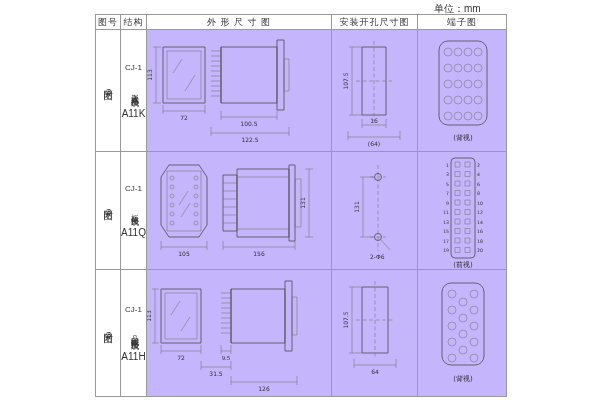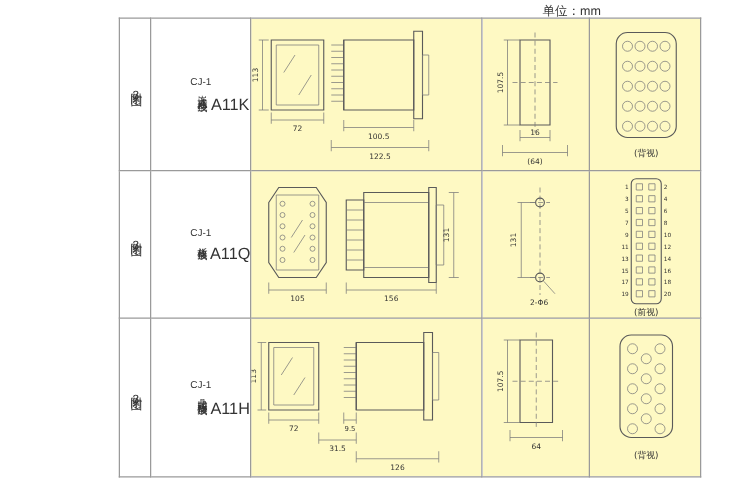--- a/index.html
+++ b/index.html
@@ -13,25 +13,25 @@
     position:absolute;top:14px;left:95px;border-collapse:collapse;table-layout:fixed;
   }
   table.doc td{border:1px solid #9a9a9a;padding:0;vertical-align:middle;text-align:center;overflow:hidden;}
   tr.hdr td{height:14px;font-size:9px;color:#333;letter-spacing:1px;white-space:nowrap;}
   td.figcell{font-size:9.5px;}
   .vtext{
     writing-mode:vertical-rl;text-orientation:upright;
     margin:0 auto;letter-spacing:2px;line-height:1.1;
   }
   td.structcell{font-size:8px;}
-  .struct-wrap{display:flex;flex-direction:column;align-items:center;justify-content:flex-end;gap:0;height:100%;}
+  .struct-wrap{display:flex;flex-direction:column;align-items:center;justify-content:flex-end;gap:15px;height:100%;}
   .model{font-size:8px;}
   .desc{font-size:8px;letter-spacing:1px;}
-  .code{font-size:13px;margin-left:47px;}
-  td.drawcell{background:#fef9c3;}
+  .code{font-size:10px;}
+  td.drawcell{background:#c4b5fd;}
   svg{display:block;}
   svg *{vector-effect:non-scaling-stroke;}
   svg .ln{stroke:#5a5a5a;stroke-width:0.9;fill:none;}
   svg .thin{stroke:#7a7a7a;stroke-width:0.6;fill:none;}
   svg .dash{stroke:#7a7a7a;stroke-width:0.6;fill:none;stroke-dasharray:4 2.5;}
   svg text{fill:#333;font-family:"DejaVu Sans",sans-serif;}
 </style>
 </head>
 <body>
 
@@ -40,20 +40,27 @@
 <table class="doc">
   <colgroup>
     <col style="width:25px">
       <col style="width:26px">
       <col style="width:184px">
       <col style="width:86px">
       <col style="width:89px">
   </colgroup>
 
   <tbody>
+      <tr class="hdr">
+    <td>图号</td>
+    <td>结构</td>
+    <td>外 形 尺 寸 图</td>
+    <td>安装开孔尺寸图</td>
+    <td>端子图</td>
+  </tr>
 
   <tr style="height:122px">
     <td class="figcell">
       <div class="vtext">附图3</div>
     </td>
     <td class="structcell">
       <div class="struct-wrap">
         <div class="model">CJ-1</div>
         <div class="vtext desc">嵌入式后接线</div>
         <div class="code">A11K</div>

